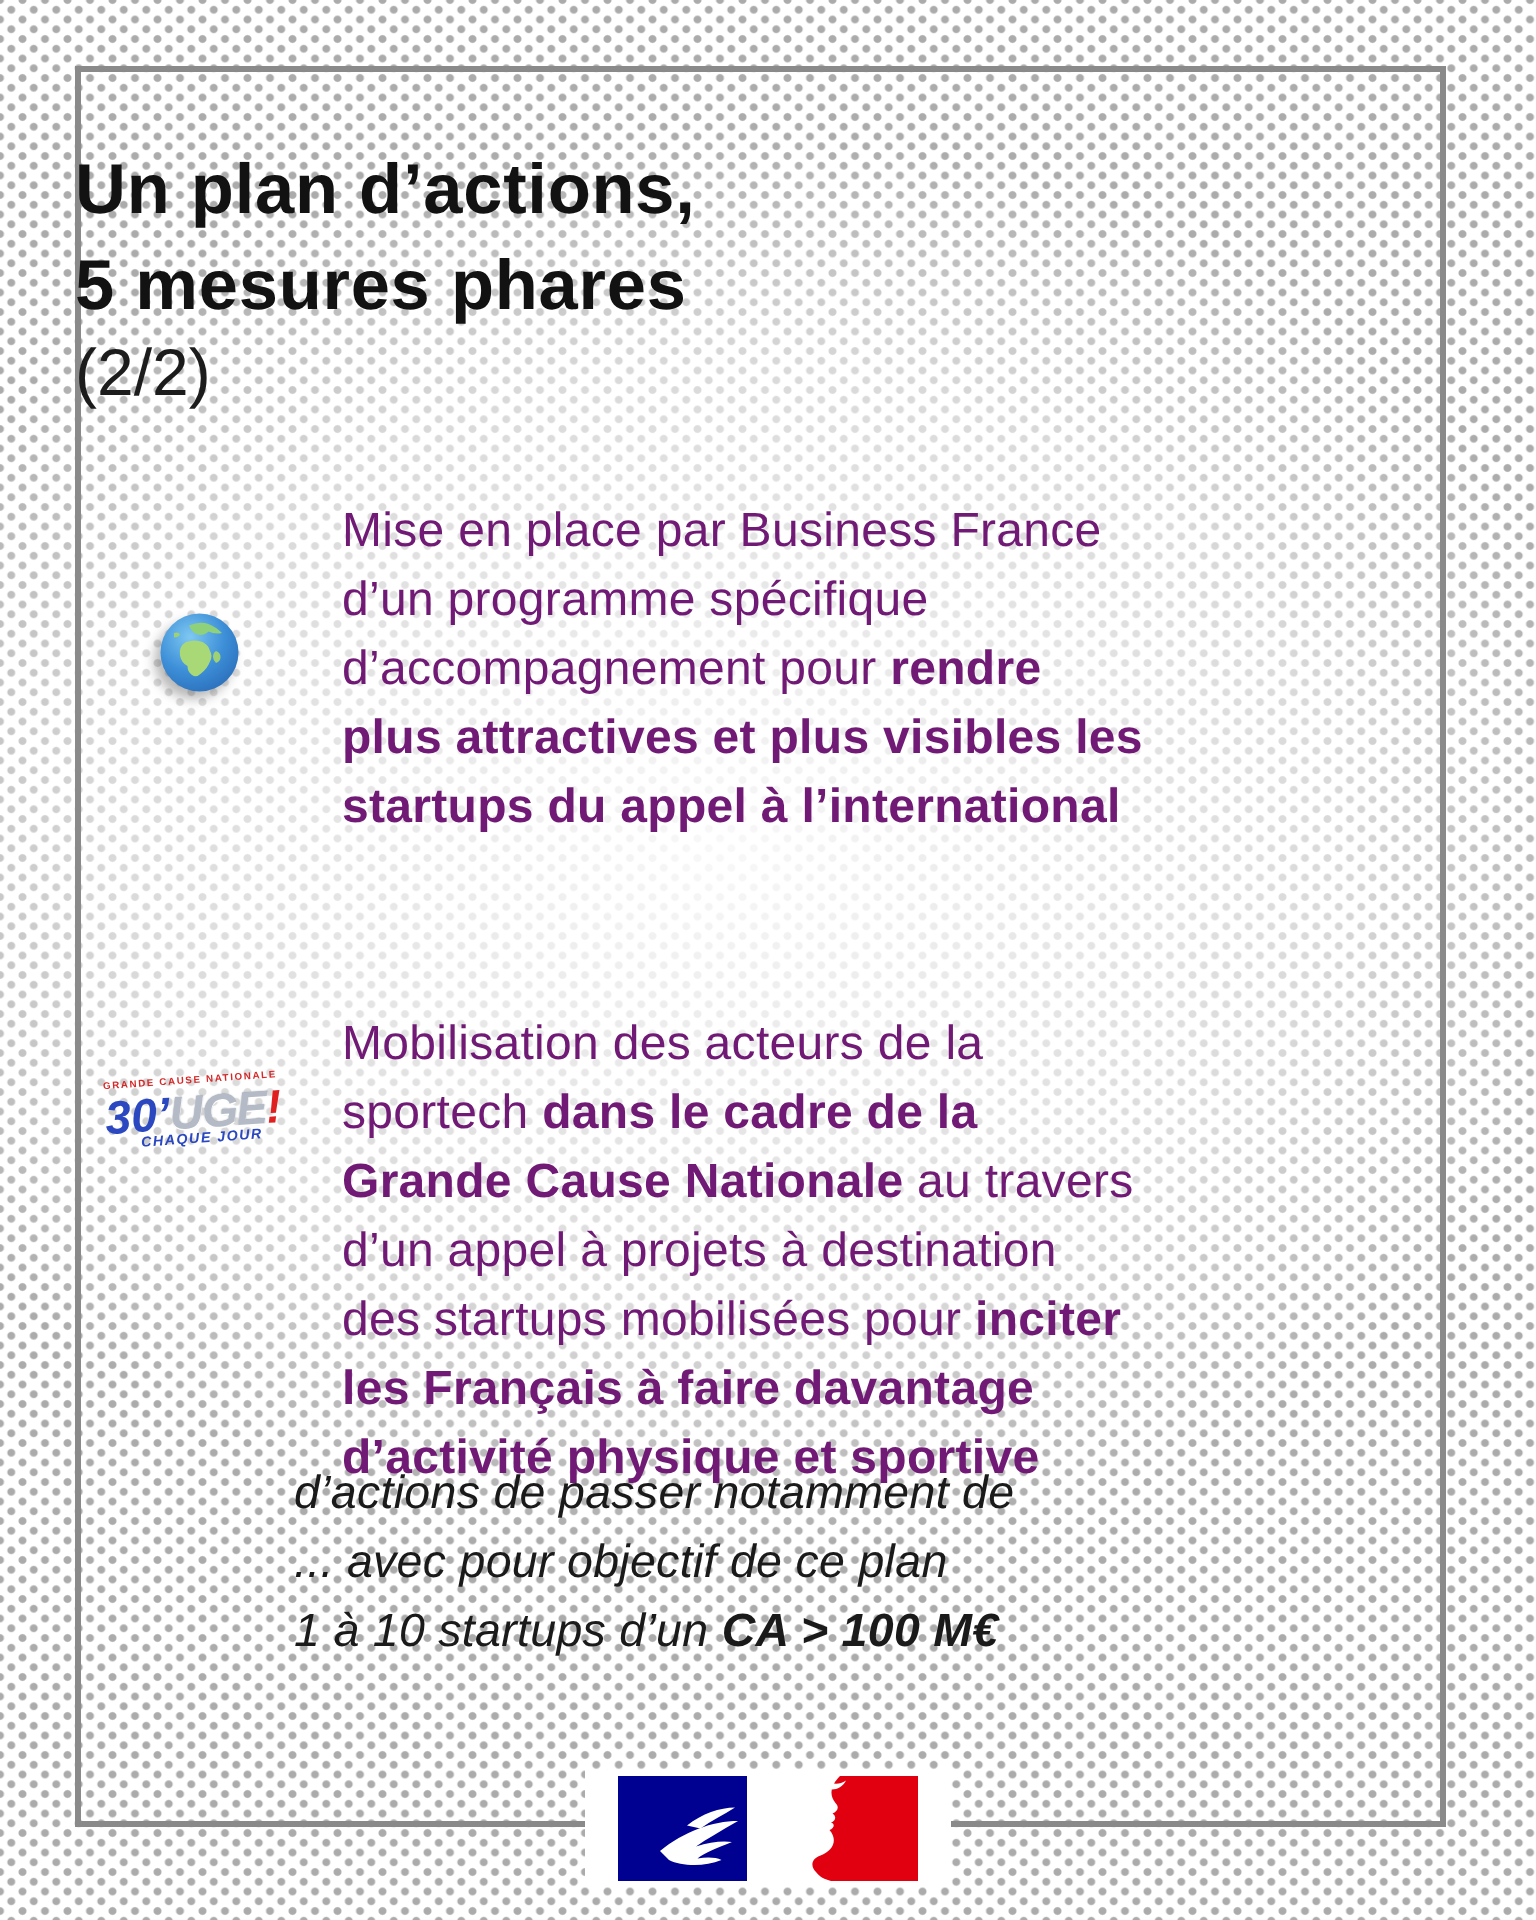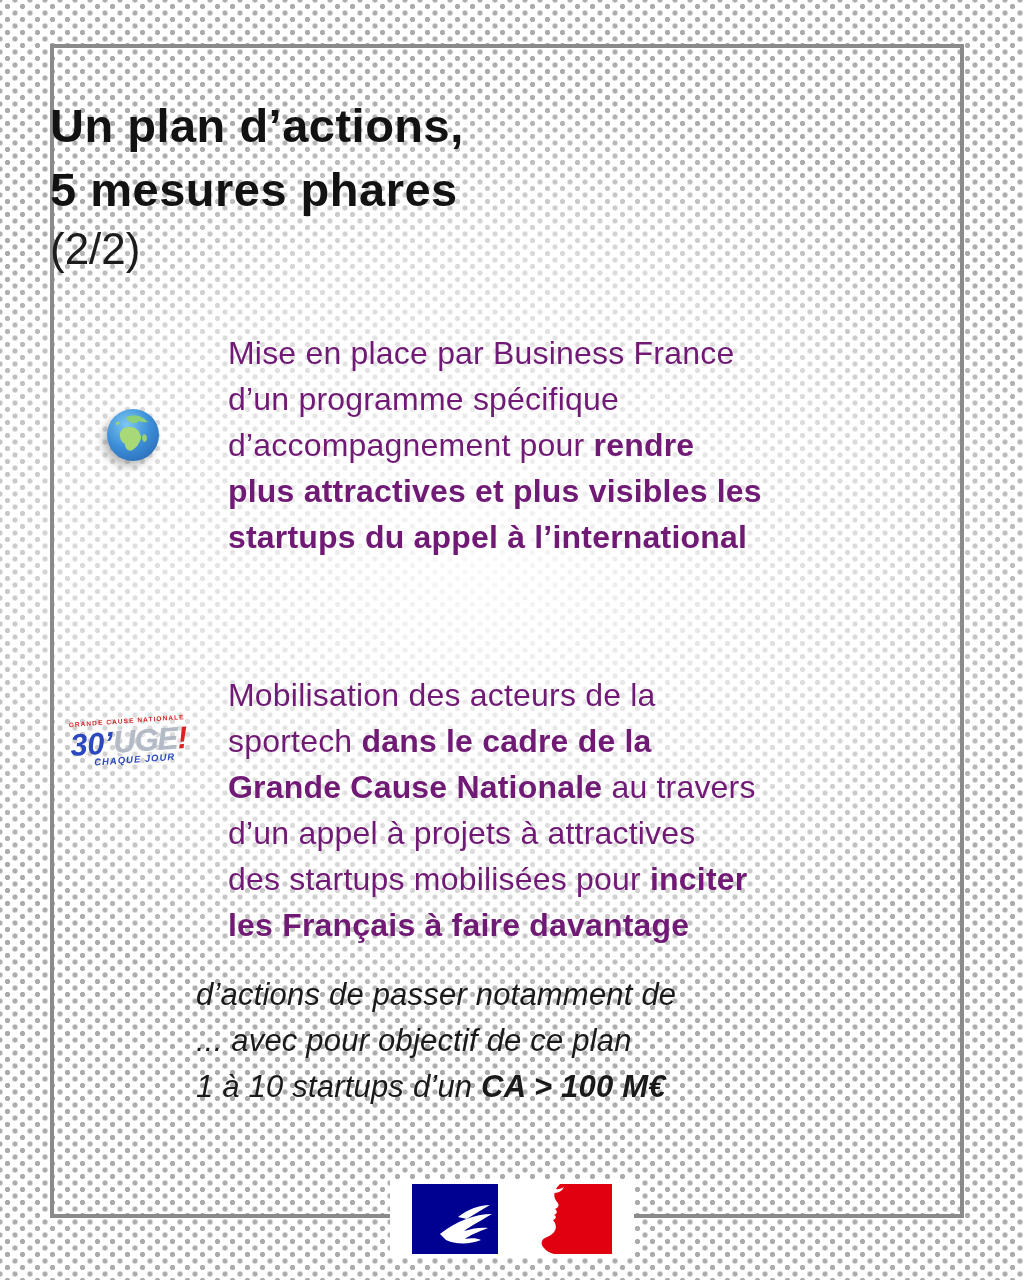--- a/index.html
+++ b/index.html
@@ -89,23 +89,24 @@
   <div class="bouge-top">GRANDE CAUSE NATIONALE</div>
   <div class="bouge-main">
     <span class="bouge-num">30’</span><span class="bouge-rest">UGE</span><span class="bouge-bang">!</span>
   </div>
   <div class="bouge-bottom">CHAQUE JOUR</div>
 </div>
 <div class="measure-text" id="measure2-text">
     <div class="tline"><span>Mobilisation des acteurs de la</span></div>
     <div class="tline"><span>sportech </span><span class="b">dans le cadre de la</span></div>
     <div class="tline"><span class="b">Grande Cause Nationale</span><span> au travers</span></div>
-    <div class="tline"><span>d’un appel à projets à attractives</span></div>
+    <div class="tline"><span>d’un appel à projets à destination</span></div>
     <div class="tline"><span>des startups mobilisées pour </span><span class="b">inciter</span></div>
     <div class="tline"><span class="b">les Français à faire davantage</span></div>
+    <div class="tline"><span class="b">d’activité physique et sportive</span></div>
   </div>
 
 <div class="conclusion">
     <div class="tline"><span>d’actions de passer notamment de</span></div>
     <div class="tline"><span>... avec pour objectif de ce plan</span></div>
     <div class="tline"><span>1 à 10 startups d’un </span><span class="b">CA &gt; 100 M€</span></div>
   </div>
 
 <div class="footer-logo">
   <svg width="200" height="70" viewBox="0 0 200 70">

